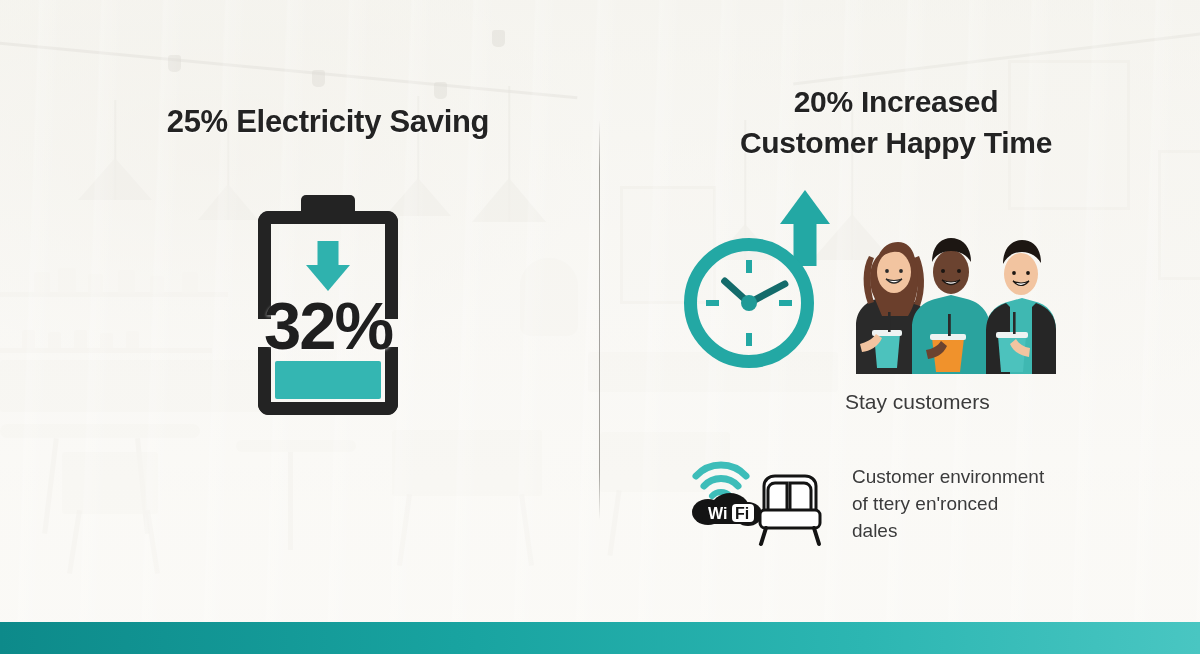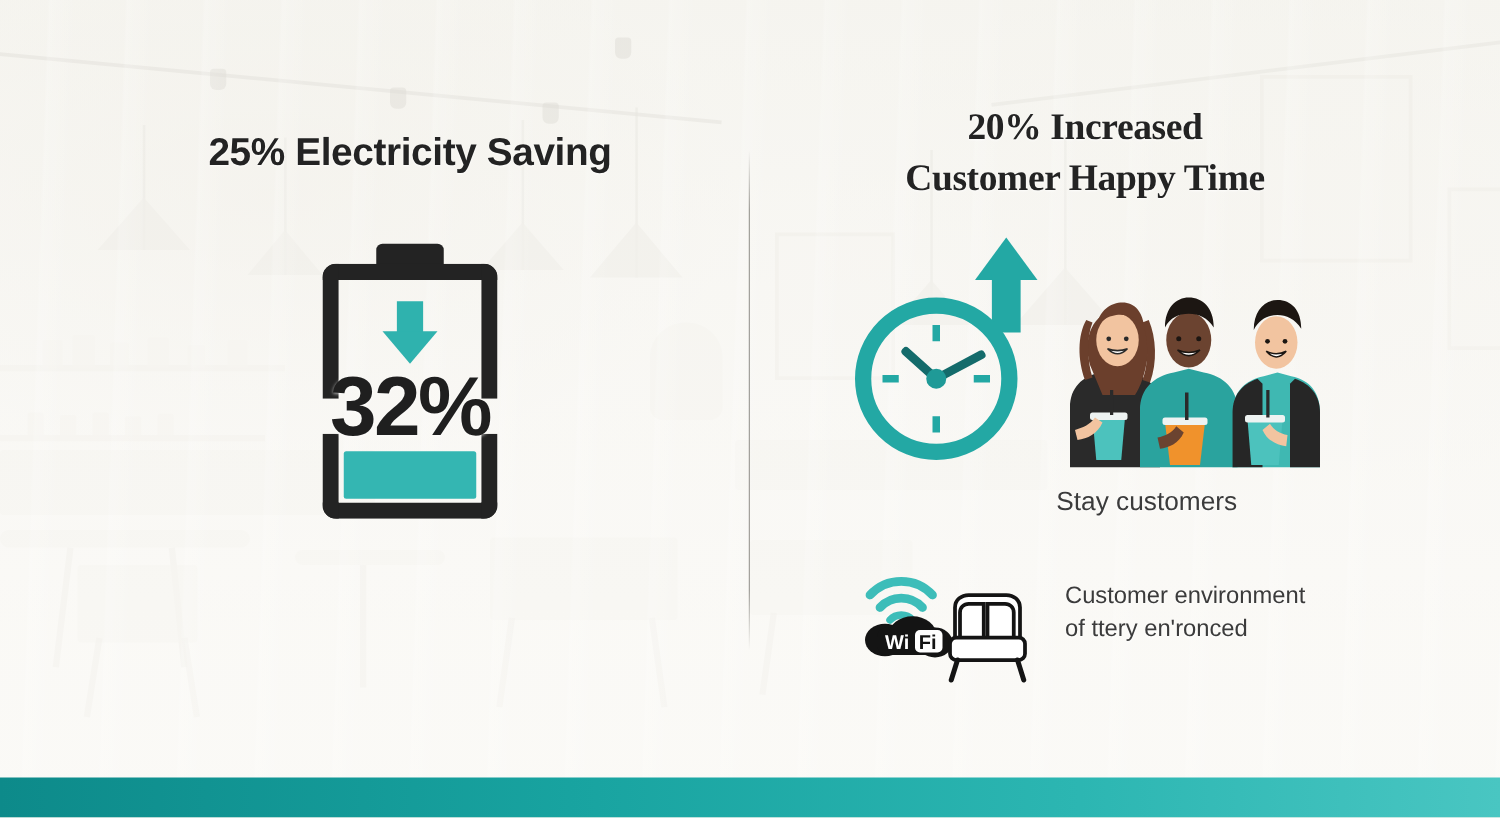--- a/index.html
+++ b/index.html
@@ -73,21 +73,21 @@
   
   .content { position:absolute; inset:0; }
 
   .divider {
     position:absolute; left:599px; top:120px; width:1px; height:400px;
     background:linear-gradient(180deg, rgba(120,118,112,0) 0%, rgba(110,108,102,.62) 12%, rgba(110,108,102,.62) 88%, rgba(120,118,112,0) 100%);
   }
 
   .panel { position:absolute; top:0; width:600px; height:622px; }
   .panel-left { left:0;padding-left:28px; }
-  .panel-right { left:568px;font-family:Liberation Serif, serif; }
+  .panel-right { left:596px; }
 
   .headline {
     position:absolute; width:100%; text-align:center;
     font-weight:bold; color:#232323; letter-spacing:-0.3px;
     text-shadow:0 1px 2px rgba(255,255,255,.85);
   }
   .headline-left { top:104px; font-size:31px; }
   .headline-right { top:82px; font-size:30px; line-height:1.35; }
 
   
@@ -369,17 +369,18 @@
       <path d="M78 36 c0-6 5-10 11-10 h30 c6 0 11 4 11 10 v32 h-52 Z" fill="#ffffff" stroke="#141414" stroke-width="3"></path>
       <path d="M82 40 c0-4 3-7 7-7 h12 v28 h-19 Z" fill="#ffffff" stroke="#141414" stroke-width="3"></path>
       <path d="M104 33 h14 c4 0 7 3 7 7 v21 h-21 Z" fill="#ffffff" stroke="#141414" stroke-width="3"></path>
       <rect x="74" y="60" width="60" height="18" rx="5" fill="#ffffff" stroke="#141414" stroke-width="3"></rect>
       <path d="M80 78 l-5 16" stroke="#141414" stroke-width="4" stroke-linecap="round"></path>
       <path d="M128 78 l5 16" stroke="#141414" stroke-width="4" stroke-linecap="round"></path>
     </svg>
     <div class="foot-text">
       <div>Customer environment</div>
       <div>of ttery en'ronced</div>
+      <div>dales</div>
     </div>
   </div>
 
   <div class="bottom-bar"></div>
 </div>
 
 </body></html>

